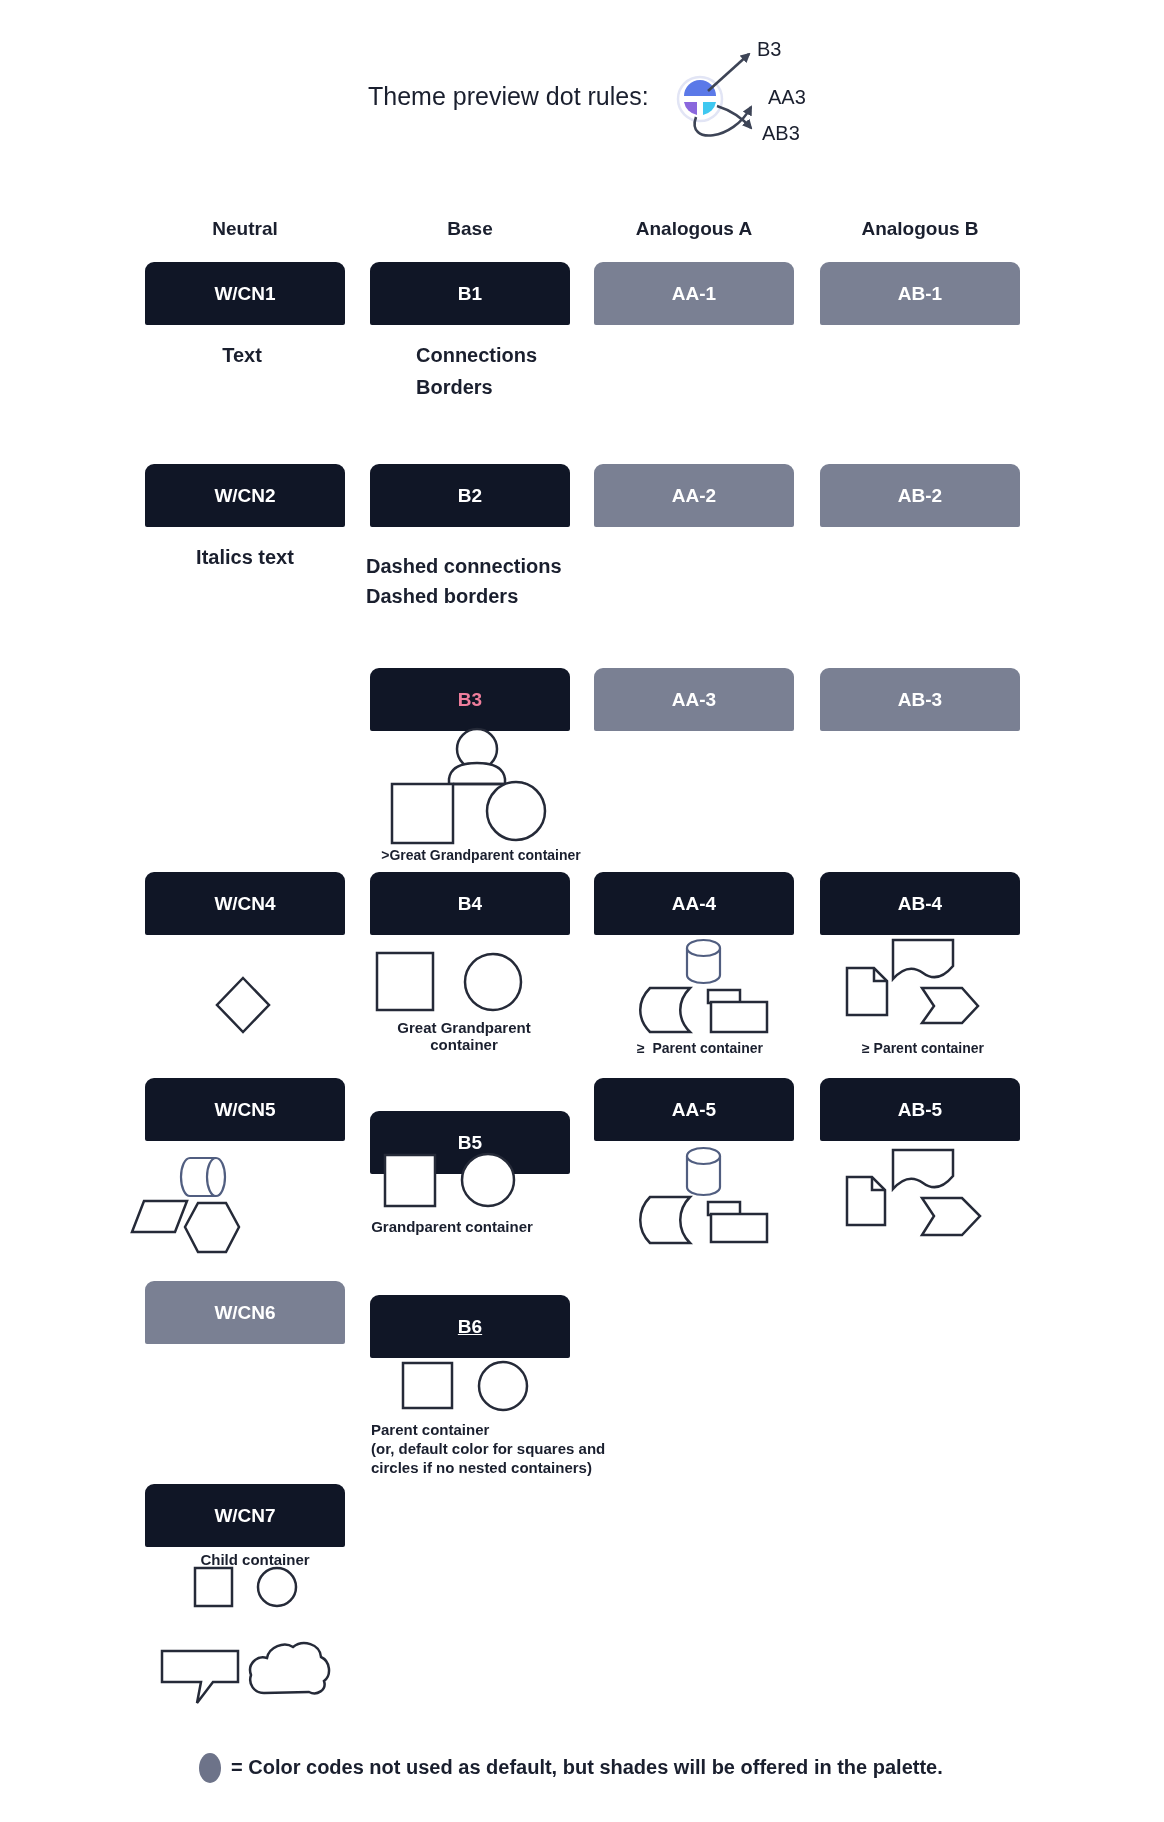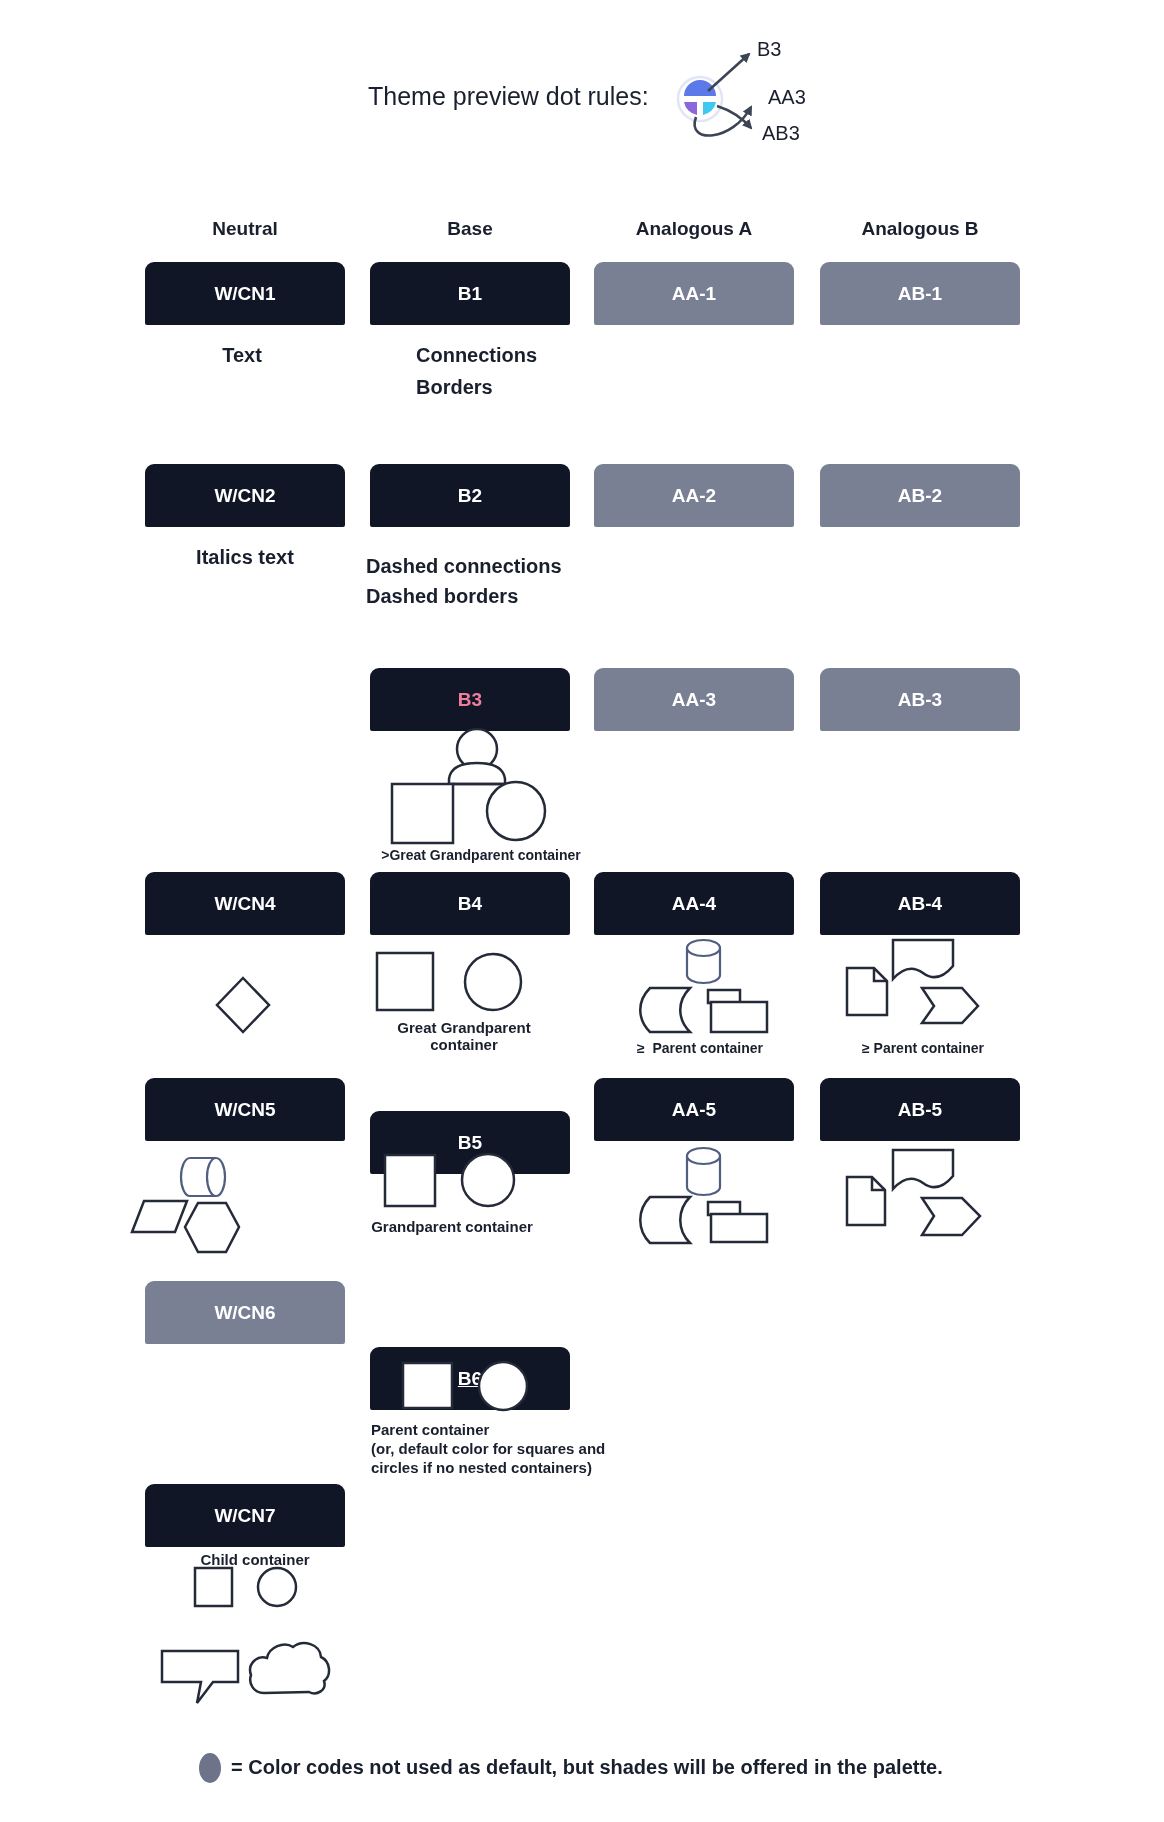--- a/index.html
+++ b/index.html
@@ -86,21 +86,21 @@
   <div class="abs cap14 ctr" style="left:820px;top:1040px;width:206px;">≥ Parent container</div>
 
   <div class="sw dark" style="left:145px;top:1078px;">W/CN5</div>
   <div class="sw dark" style="left:370px;top:1078px;margin-top:33px;">B5</div>
   <div class="sw dark" style="left:594px;top:1078px;">AA-5</div>
   <div class="sw dark" style="left:820px;top:1078px;">AB-5</div>
 
   <div class="abs cap15 ctr" style="left:352px;top:1218px;width:200px;">Grandparent container</div>
 
   <div class="sw gray" style="left:145px;top:1281px;">W/CN6</div>
-  <div class="sw dark" style="left:370px;top:1347px;text-decoration:underline;">B6</div>
+  <div class="sw dark" style="left:370px;top:1295px;text-decoration:underline;">B6</div>
 
   <div class="abs cap15" style="left:371px;top:1421px;">Parent container</div>
   <div class="abs cap15" style="left:371px;top:1440px;">(or, default color for squares and</div>
   <div class="abs cap15" style="left:371px;top:1459px;">circles if no nested containers)</div>
 
   <div class="sw dark" style="left:145px;top:1484px;">W/CN7</div>
   <div class="abs cap15 ctr" style="left:155px;top:1551px;width:200px;">Child container</div>
 
   <div class="abs legend-dot" style="left:199px;top:1753px;"></div>
   <div class="abs legend-text" style="left:231px;top:1756px;">= Color codes not used as default, but shades will be offered in the palette.</div>

